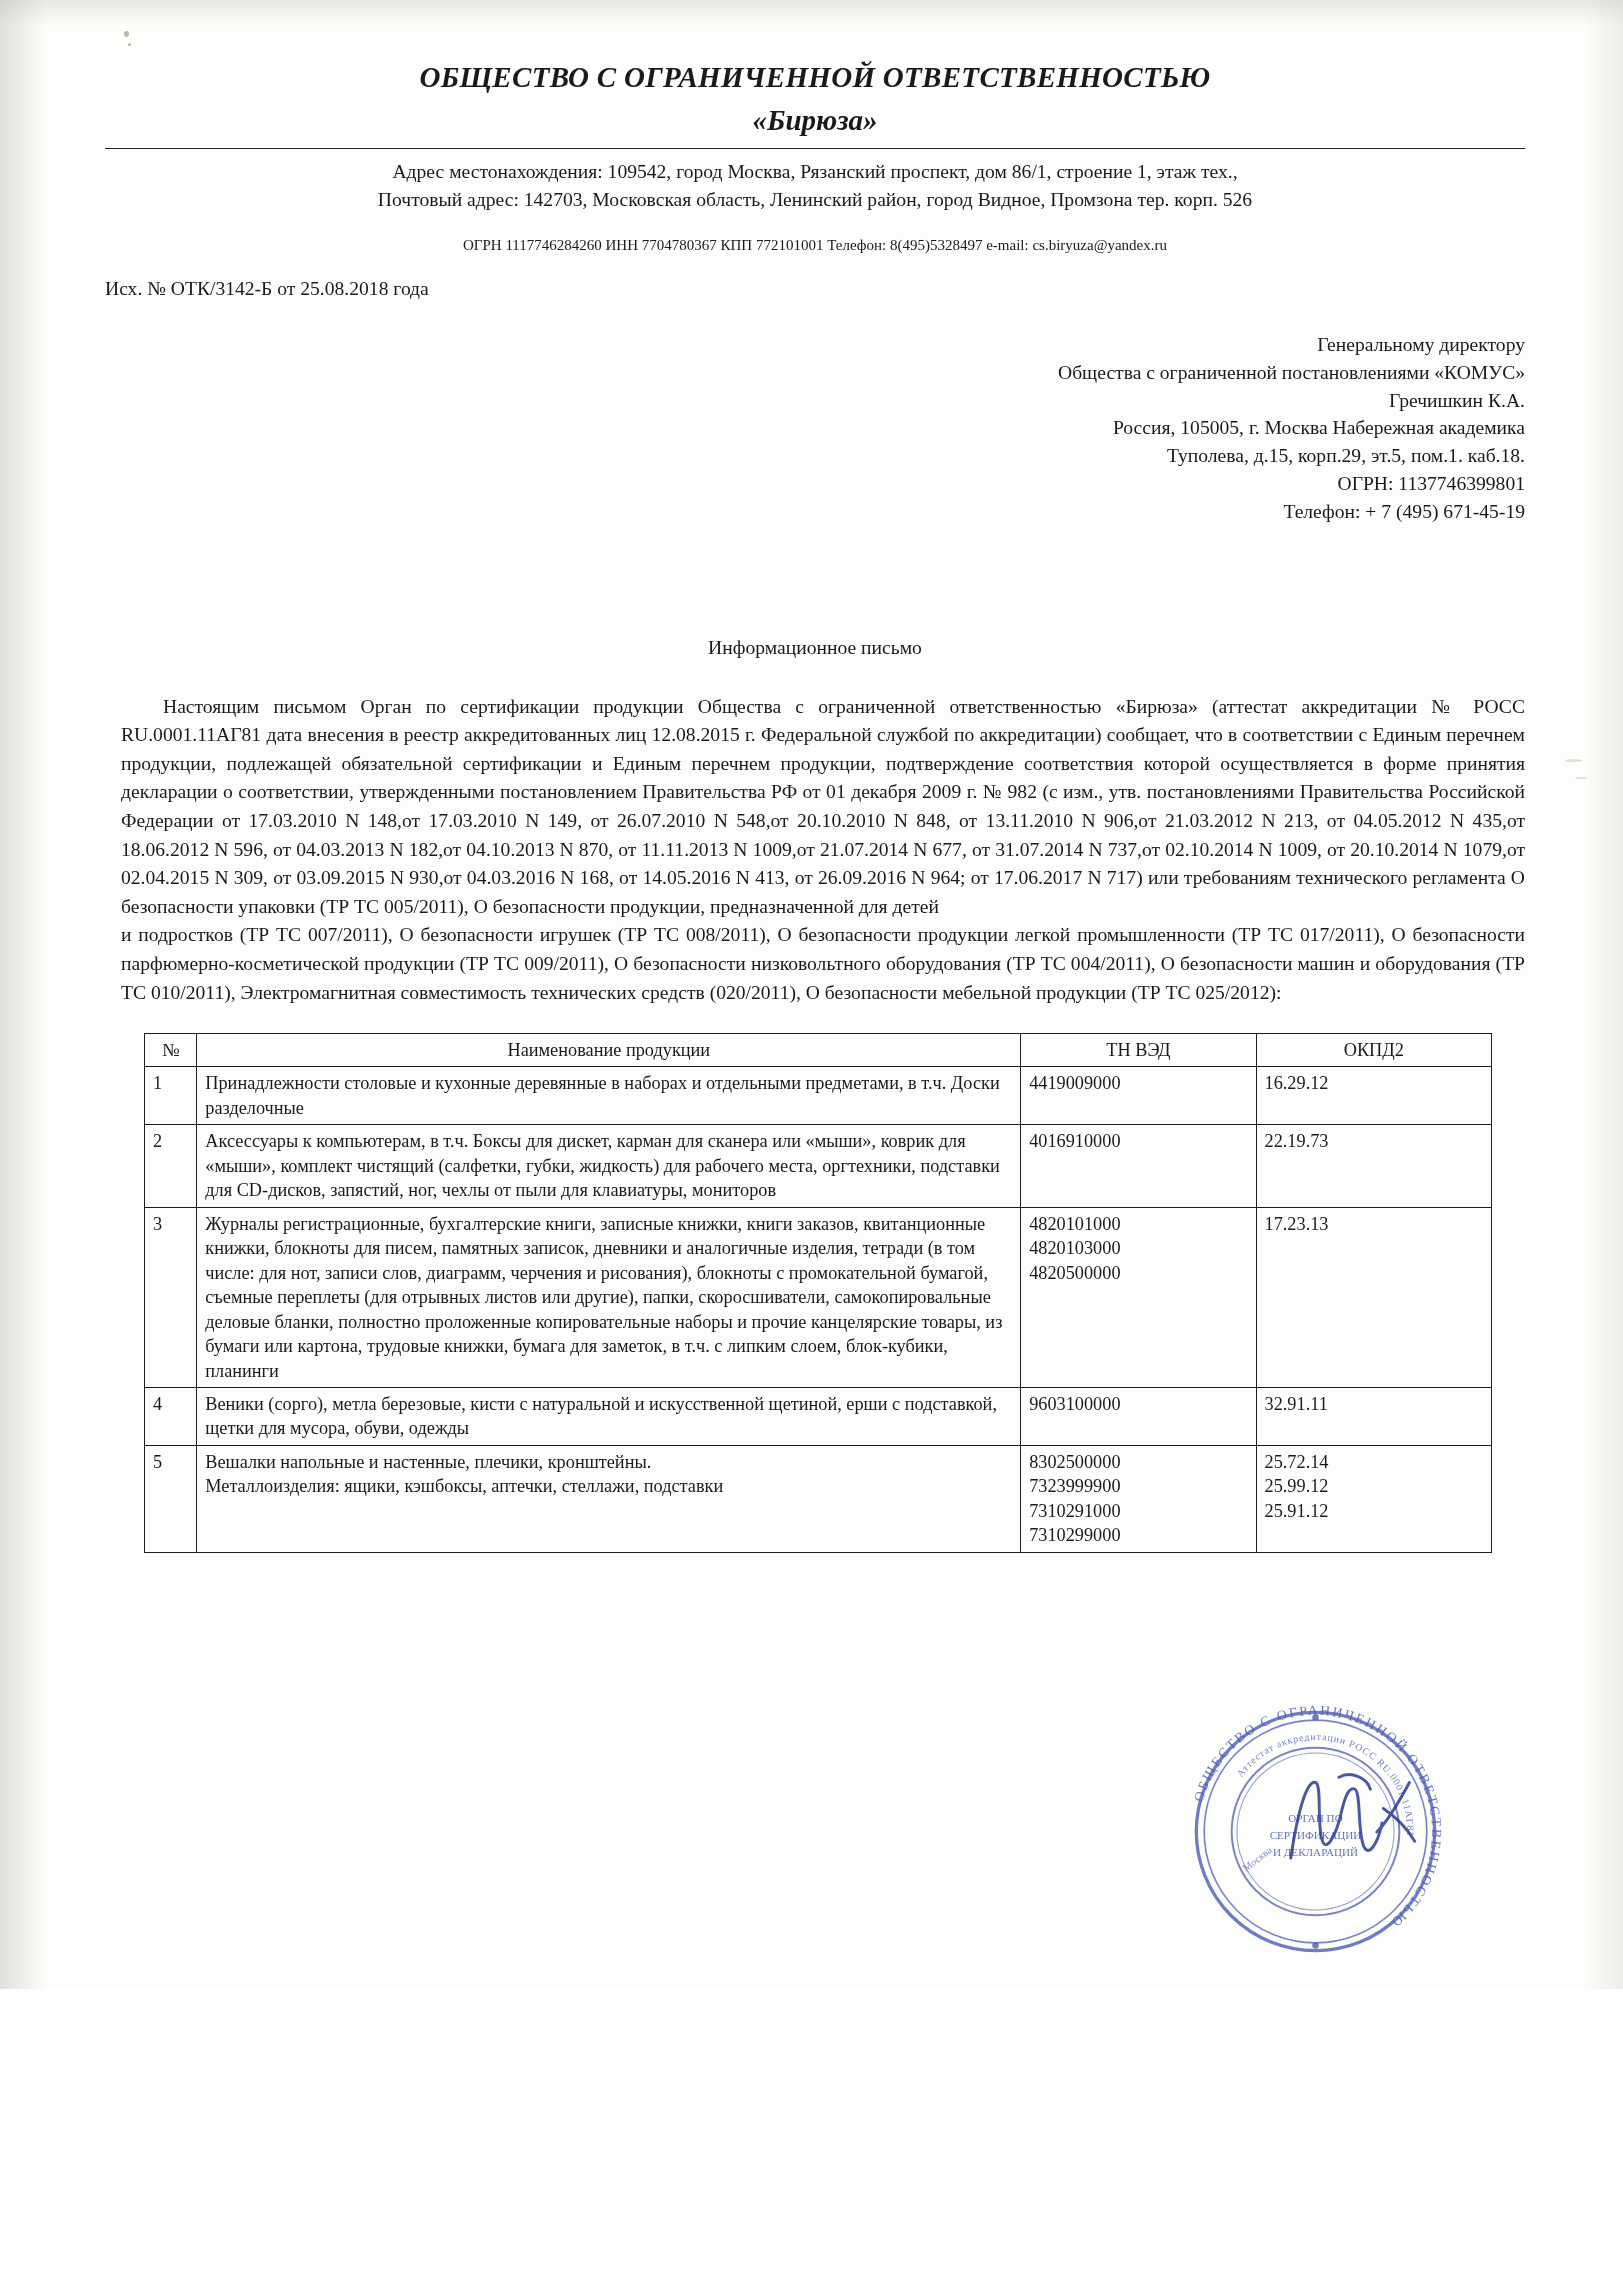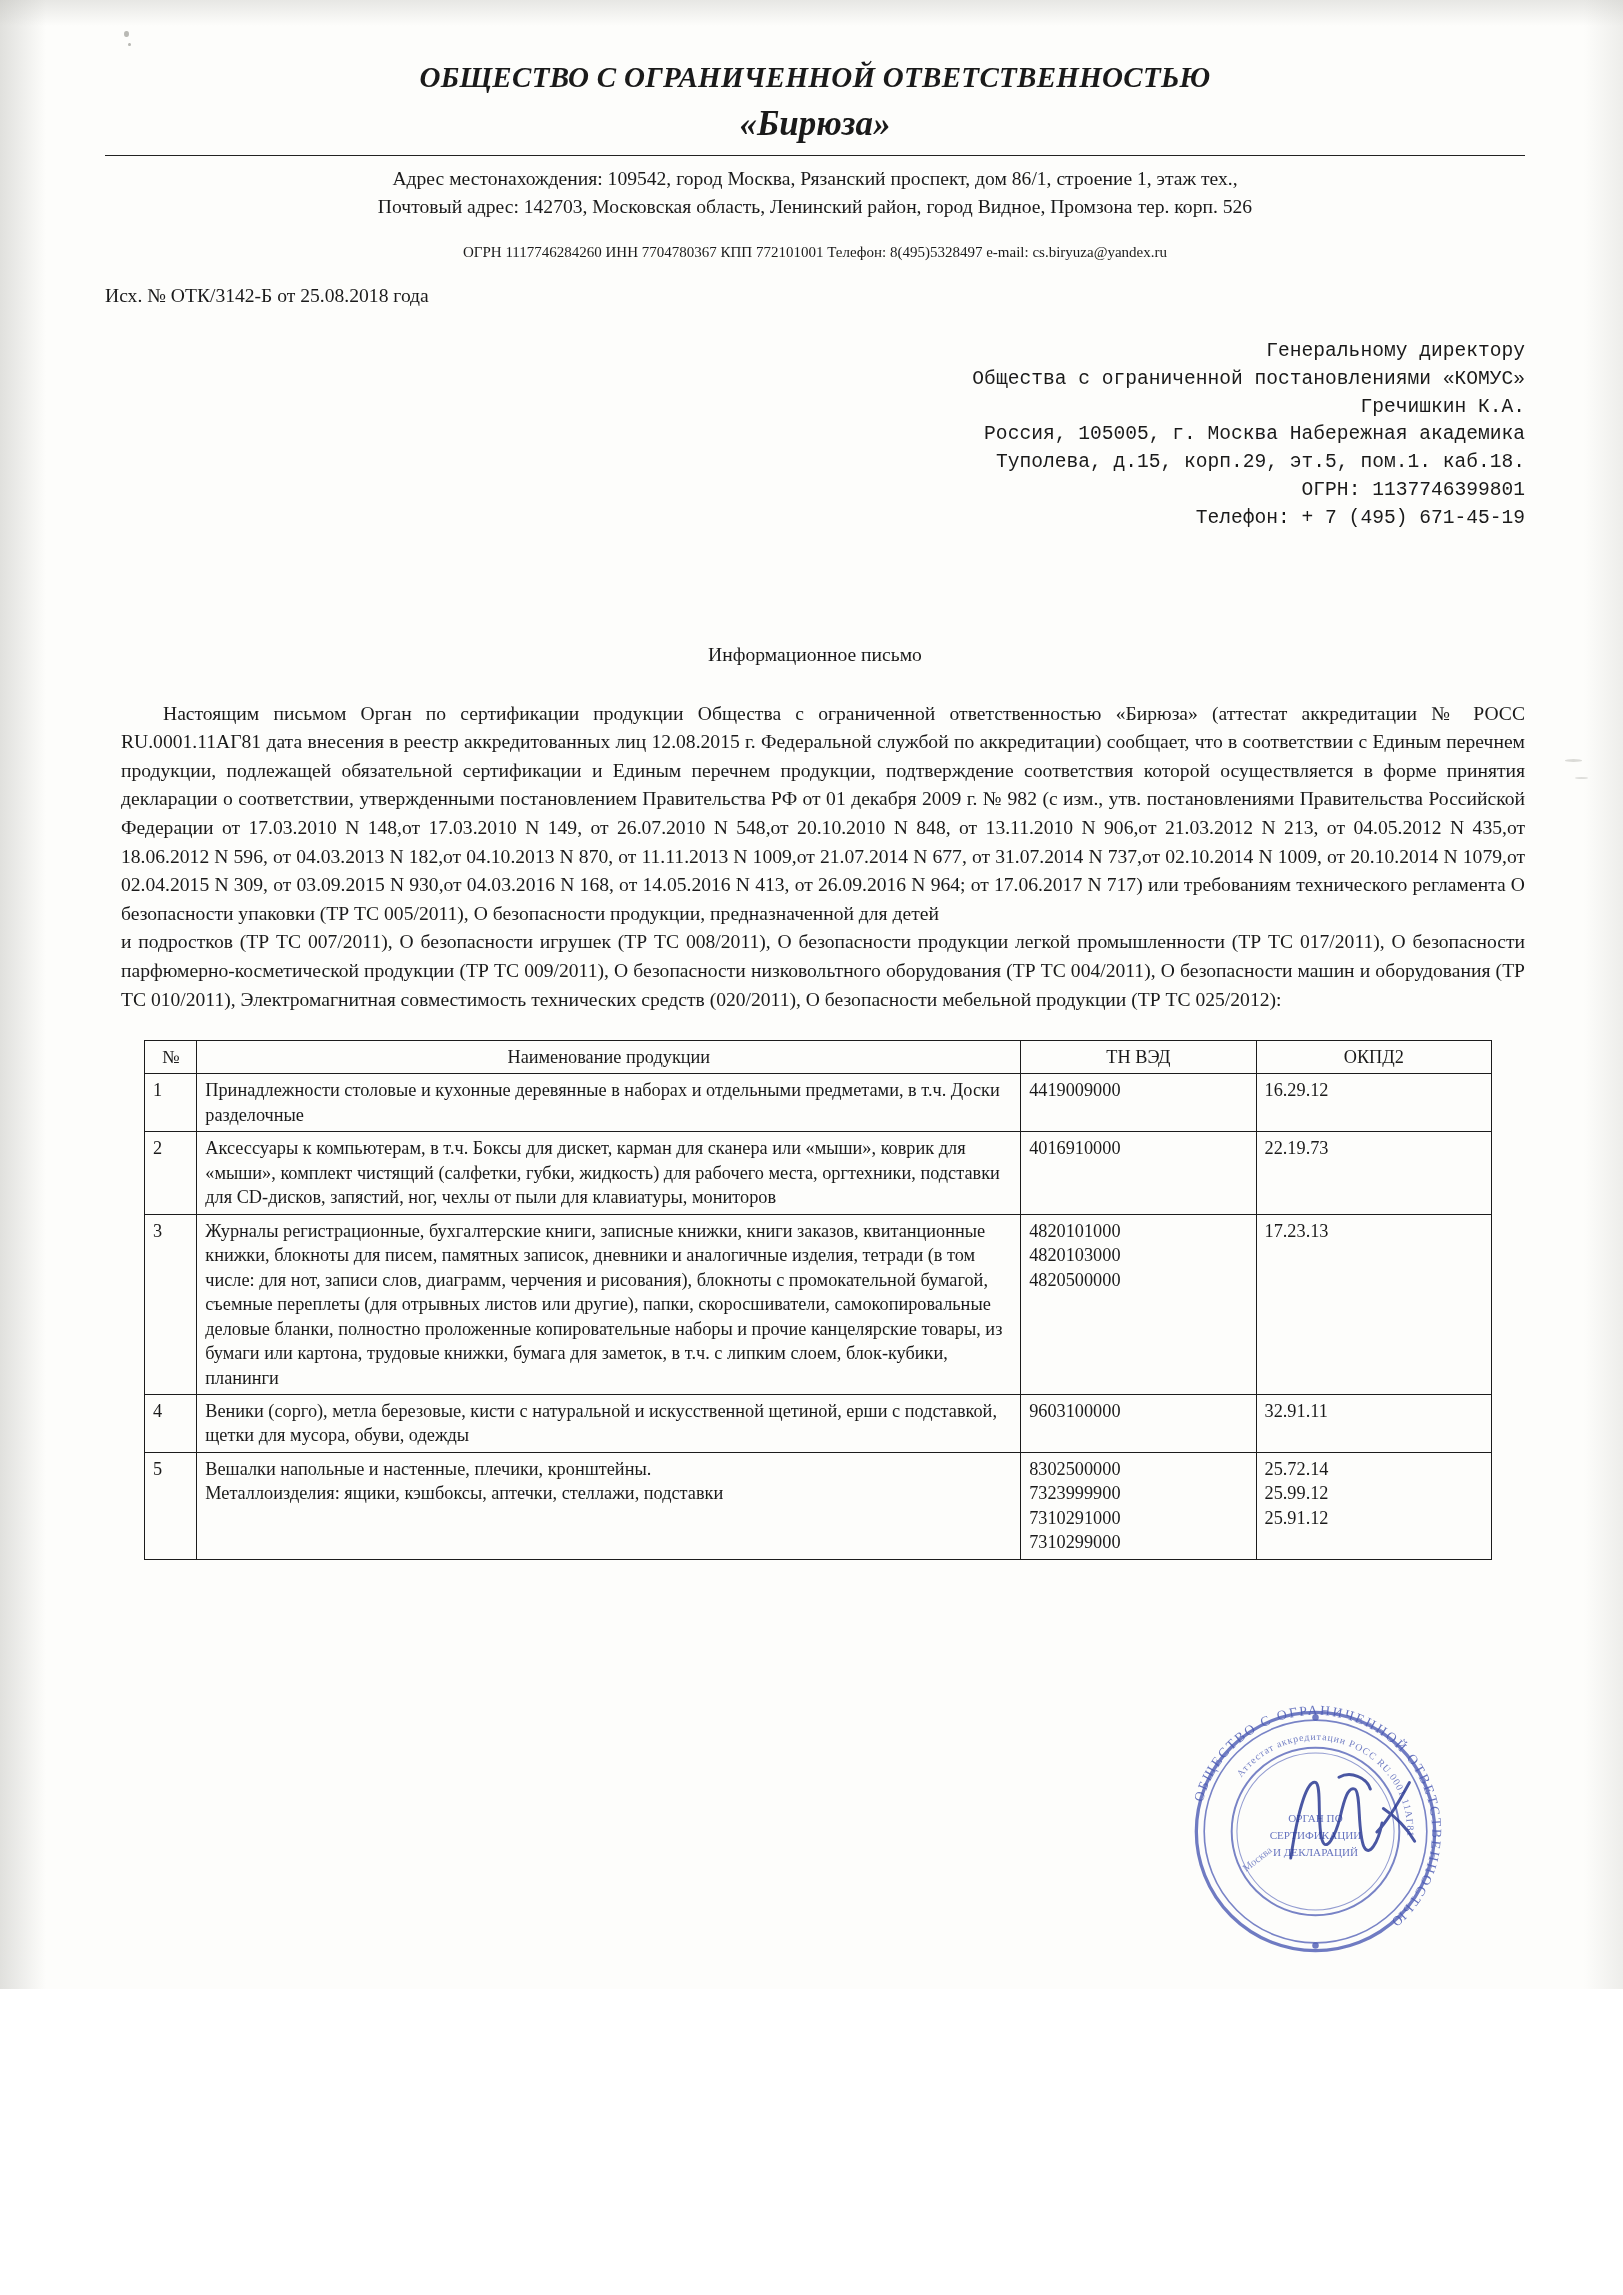--- a/index.html
+++ b/index.html
@@ -58,21 +58,21 @@
     font-weight: bold;
     font-style: italic;
     font-size: 29px;
     letter-spacing: 0.3px;
     line-height: 1.25;
   }
   .org-name {
     text-align: center;
     font-weight: bold;
     font-style: italic;
-    font-size: 35px;
+    font-size: 29px;
     margin-top: 9.2px;
   }
   .rule {
     border: none;
     border-top: 1.3px solid #222;
     margin: 10.5px 0 9.2px 0;
   }
   .addr {
     text-align: center;
     font-size: 19.6px;
@@ -93,21 +93,20 @@
   }
   
   .addressee {
     margin-top: 31px;
     text-align: right;
     font-size: 19.6px;
     line-height: 1.42;
   }
   .addressee .line {
     display: block;
-    font-family: Liberation Mono, monospace;
   }
   
   .letter-title {
     margin-top: 111px;
     text-align: center;
     font-size: 19.6px;
   }
   
   .body-text {
     margin-top: 34px;

